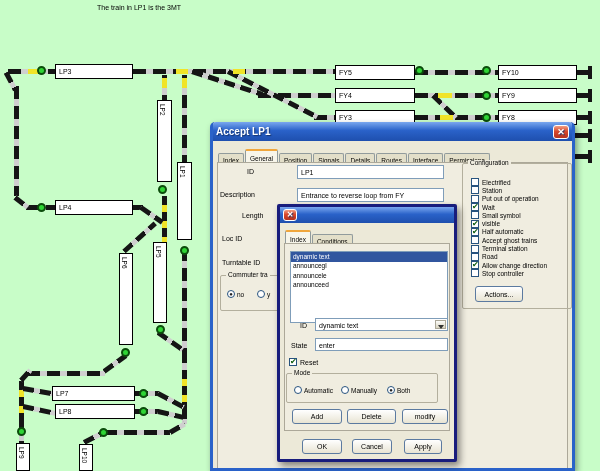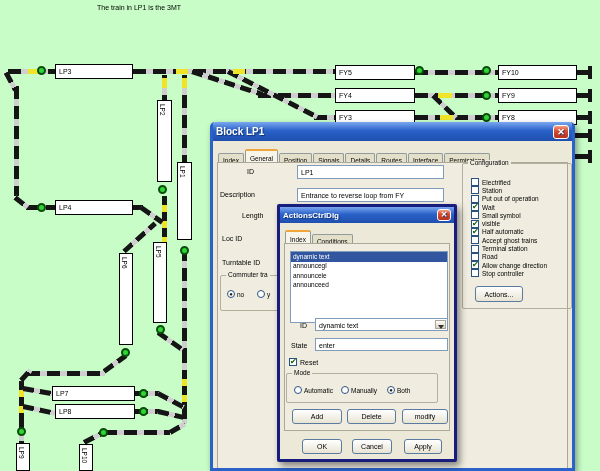--- a/index.html
+++ b/index.html
@@ -177,21 +177,21 @@
   <div class="bufv" style="left:588px;top:89px;"></div>
   <div class="bufh" style="left:577px;top:115px;"></div>
   <div class="bufv" style="left:588px;top:111px;"></div>
   <div class="bufh" style="left:577px;top:133px;"></div>
   <div class="bufv" style="left:588px;top:129px;"></div>
   <div class="bufh" style="left:577px;top:154px;"></div>
   <div class="bufv" style="left:588px;top:150px;"></div>
 
   <div class="win w1">
     <div class="tbar">
-      <span class="ttl">Block LP1</span>
+      <span class="ttl">Accept LP1</span>
       <span class="xbtn">✕</span>
     </div>
     <div class="tabs" style="top:24px;">
       <span class="tab">Index</span><span class="tab active">General</span><span class="tab">Position</span><span class="tab">Signals</span><span class="tab">Details</span><span class="tab">Routes</span><span class="tab">Interface</span><span class="tab">Permissions</span>
     </div>
     <div class="panel" style="left:4px;right:4px;top:40px;bottom:0;border-bottom:none;">
 
       <div class="lbl" style="left:29px;top:5px;">ID</div>
       <div class="fld" style="left:79px;top:2px;width:147px;height:14px;">LP1</div>
 
@@ -268,21 +268,20 @@
               <span>Stop controller</span>
             </div>
         </div>
         <button class="btn" style="left:12px;top:122px;width:48px;height:16px;">Actions...</button>
       </div>
     </div>
   </div>
 
   <div class="win w2">
     <div class="tbar">
-      <span class="ttl">ActionsCtrlDlg</span>
       <span class="xbtn">✕</span>
     </div>
     <div class="tabs" style="top:20px;">
       <span class="tab active">Index</span><span class="tab">Conditions</span>
     </div>
     <div class="panel" style="left:4px;right:4px;top:36px;height:186px;"></div>
 
     <div class="list" style="left:10px;top:44px;width:158px;height:72px;">
       <div class="li sel">dynamic text</div>
       <div class="li">announcegl</div>

